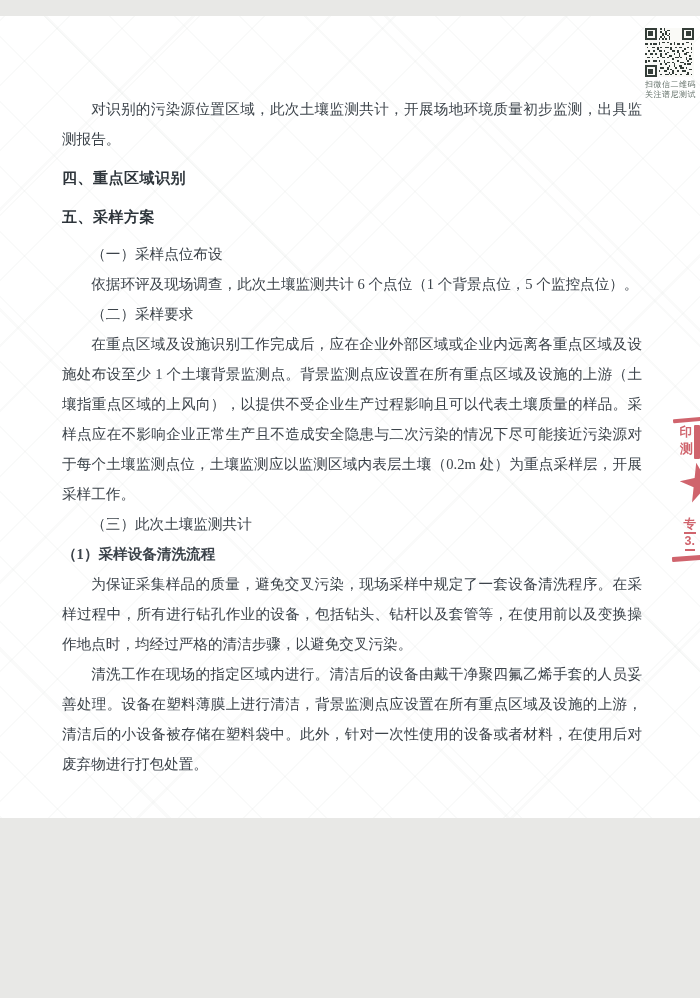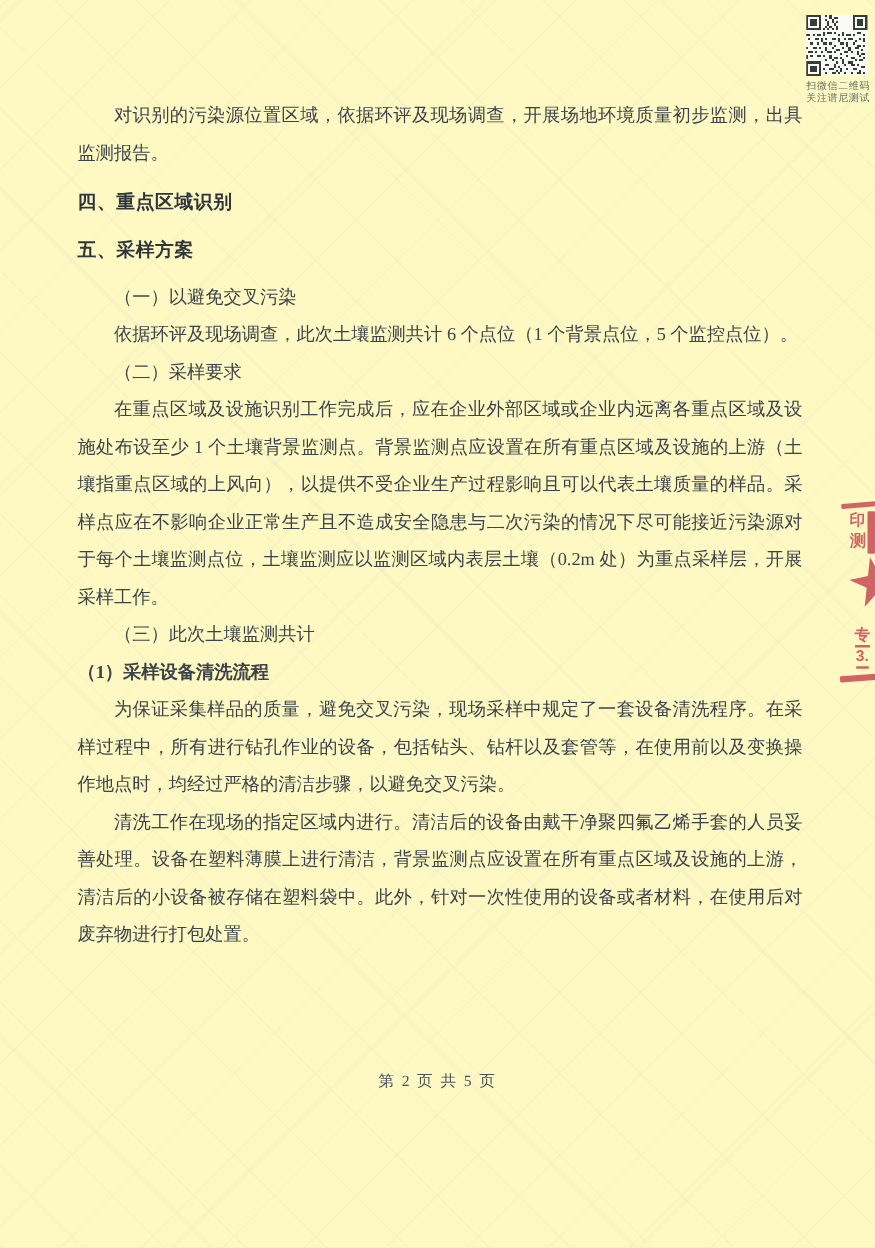--- a/index.html
+++ b/index.html
@@ -1,19 +1,19 @@
 <!DOCTYPE html>
 <html><head>
 <meta charset="utf-8">
 <style>
   * { margin:0; padding:0; box-sizing:border-box; }
   html,body { background:#e8e8e6; }
   .page {
-    position:relative; width:700px; height:998px; margin:0 auto;
-    background:#fef9c3; overflow:hidden;
+    position:relative; width:700px; height:802px; margin:16px auto;
+    background:#ffffff; overflow:hidden;
     font-family:"Liberation Serif","DejaVu Serif",serif;
   }
   
   .watermark-layer {
     position:absolute; inset:0; pointer-events:none; opacity:.55;
     background:
       repeating-linear-gradient( 45deg, rgba(176,184,178,.12) 0 1.5px, transparent 1.5px 46px),
       repeating-linear-gradient(-45deg, rgba(176,184,178,.12) 0 1.5px, transparent 1.5px 46px),
       repeating-linear-gradient( 45deg, transparent 0 118px, rgba(170,180,172,.10) 118px 121px, transparent 121px 240px),
       repeating-linear-gradient(-45deg, transparent 0 132px, rgba(170,180,172,.10) 132px 135px, transparent 135px 264px);
@@ -89,24 +89,24 @@
       </g>
       <path fill="#343d38" d="M9 0h1v1H9zM11 0h1v2h-1zM13 1h2v1h-2zM9 2h1v1H9zM12 2h1v2h-1zM14 3h1v1h-1zM10 3h1v2h-1zM13 4h1v1h-1zM9 5h1v1H9zM11 5h1v1h-1zM14 5h1v2h-1zM8 6h1v1H8zM10 6h1v1h-1zM12 6h1v1h-1zM0 9h2v1H0zM3 9h1v1H3zM5 9h2v1H5zM8 8h1v2H8zM10 8h2v1h-2zM13 8h1v1h-1zM15 9h1v1h-1zM17 8h1v2h-1zM19 9h2v1h-2zM22 9h1v1h-1zM24 8h2v1h-2zM27 9h1v1h-1zM1 11h1v1H1zM4 11h2v1H4zM7 11h1v2H7zM9 11h1v1H9zM12 11h2v1h-2zM15 11h1v2h-1zM18 11h1v1h-1zM20 11h2v1h-2zM23 12h1v1h-1zM25 11h1v1h-1zM27 11h1v2h-1zM2 13h1v1H2zM5 13h1v1H5zM8 13h2v1H8zM11 13h1v1h-1zM13 14h1v1h-1zM16 13h2v1h-2zM19 13h1v2h-1zM22 13h1v1h-1zM24 14h2v1h-2zM27 14h1v1h-1zM0 15h1v1H0zM3 15h2v1H3zM6 15h1v1H6zM9 15h1v2H9zM12 15h1v1h-1zM14 16h2v1h-2zM17 15h1v1h-1zM20 15h1v2h-1zM23 15h2v1h-2zM26 16h1v1h-1zM1 17h2v1H1zM4 17h1v1H4zM7 17h1v1H7zM10 17h2v1h-2zM13 17h1v1h-1zM16 18h1v1h-1zM18 17h2v1h-2zM21 17h1v1h-1zM24 17h1v2h-1zM26 18h2v1h-2zM0 19h1v2H0zM2 19h1v1H2zM5 19h2v1H5zM8 19h1v1H8zM11 19h1v2h-1zM13 20h2v1h-2zM16 20h1v1h-1zM19 19h1v1h-1zM21 20h2v1h-2zM25 19h1v1h-1zM27 20h1v1h-1zM9 21h1v1H9zM12 21h1v1h-1zM14 22h1v1h-1zM17 21h1v2h-1zM20 22h2v1h-2zM23 21h1v1h-1zM25 21h2v1h-2zM9 23h2v1H9zM13 23h1v2h-1zM15 24h1v1h-1zM18 23h1v1h-1zM21 23h2v1h-2zM24 23h1v1h-1zM26 24h2v1h-2zM8 25h1v1H8zM11 25h2v1h-2zM14 26h1v1h-1zM16 25h1v2h-1zM19 25h1v1h-1zM22 25h2v1h-2zM25 26h1v1h-1zM9 27h1v1H9zM12 27h2v1h-2zM15 27h1v1h-1zM18 27h1v1h-1zM21 27h1v1h-1zM24 27h2v1h-2zM27 27h1v1h-1z"></path>
     </svg>
     <div class="qr-caption">
       <div>扫微信二维码</div>
       <div>关注谱尼测试</div>
     </div>
   </div>
 
   <div class="content">
-    <p class="para">对识别的污染源位置区域，依据环评及现场调查，开展场地环境质量初步监测，出具监测报告。</p>
+    <p class="para">对识别的污染源位置区域，此次土壤监测共计，开展场地环境质量初步监测，出具监测报告。</p>
     <p class="heading">四、重点区域识别</p>
     <p class="heading">五、采样方案</p>
-    <p class="subhead">（一）以避免交叉污染</p>
+    <p class="subhead">（一）采样点位布设</p>
     <p class="para">依据环评及现场调查，此次土壤监测共计 6 个点位（1 个背景点位，5 个监控点位）。</p>
     <p class="subhead">（二）采样要求</p>
     <p class="para">在重点区域及设施识别工作完成后，应在企业外部区域或企业内远离各重点区域及设施处布设至少 1 个土壤背景监测点。背景监测点应设置在所有重点区域及设施的上游（土壤指重点区域的上风向），以提供不受企业生产过程影响且可以代表土壤质量的样品。采样点应在不影响企业正常生产且不造成安全隐患与二次污染的情况下尽可能接近污染源对于每个土壤监测点位，土壤监测应以监测区域内表层土壤（0.2m 处）为重点采样层，开展采样工作。</p>
     <p class="subhead">（三）此次土壤监测共计</p>
     <p class="list-label">（1）采样设备清洗流程</p>
     <p class="para">为保证采集样品的质量，避免交叉污染，现场采样中规定了一套设备清洗程序。在采样过程中，所有进行钻孔作业的设备，包括钻头、钻杆以及套管等，在使用前以及变换操作地点时，均经过严格的清洁步骤，以避免交叉污染。</p>
     <p class="para">清洗工作在现场的指定区域内进行。清洁后的设备由戴干净聚四氟乙烯手套的人员妥善处理。设备在塑料薄膜上进行清洁，背景监测点应设置在所有重点区域及设施的上游，清洁后的小设备被存储在塑料袋中。此外，针对一次性使用的设备或者材料，在使用后对废弃物进行打包处置。</p>
   </div>
 
   <div class="stamp">

